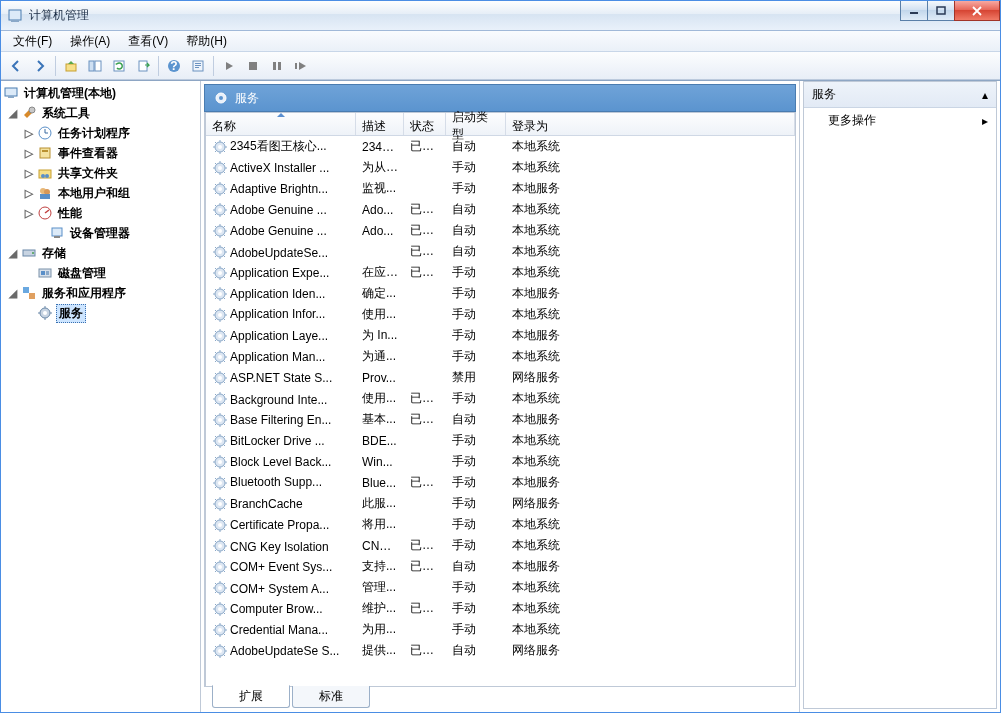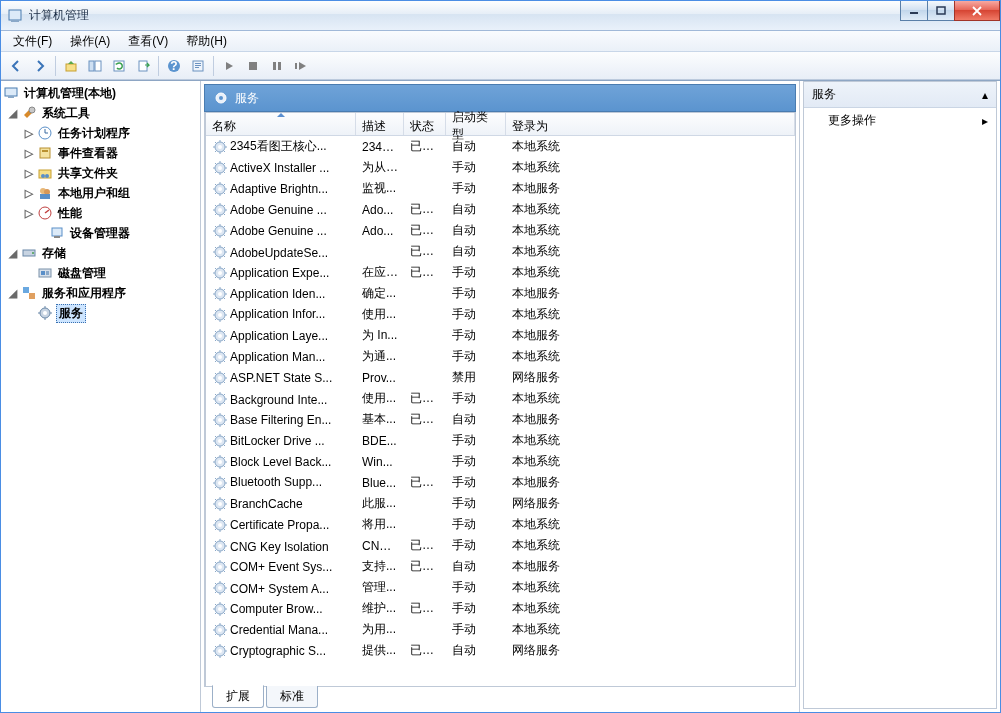--- a/index.html
+++ b/index.html
@@ -32,21 +32,21 @@
 .desc-pane{width:205px;padding:8px 10px;color:#2a2a2a;}
 .list-pane{flex:1;border-left:1px solid #bfc9d7;display:flex;flex-direction:column;min-height:0;}
 .cols{height:23px;display:flex;background:linear-gradient(#fdfdfe,#eef2f8);border-bottom:1px solid #cfd8e5;}
 .col{border-right:1px solid #d6dde8;padding:4px 6px 0 6px;display:flex;align-items:center;position:relative;}
 .col.sort::after{content:"";position:absolute;left:50%;top:0;margin-left:-4px;border-left:4px solid transparent;border-right:4px solid transparent;border-bottom:4px solid #5b8fd0;}
 .rows{flex:1;overflow-y:scroll;overflow-x:hidden;}
 .row{height:21px;display:flex;align-items:center;}
 .cell{padding:0 6px;white-space:nowrap;overflow:hidden;text-overflow:ellipsis;}
 .svc-icon{width:16px;height:16px;margin-right:2px;flex:0 0 16px;display:inline-flex;align-items:center;justify-content:center;}
 .tabs{height:22px;display:flex;align-items:flex-end;padding-left:8px;margin:0 3px 3px 3px;}
-.tab{border:1px solid #9cb0c8;border-top:none;border-radius:0 0 3px 3px;padding:2px 13px;background:#f4f7fb;margin-right:2px;position:relative;top:-1px;margin-top:12px;}
+.tab{border:1px solid #9cb0c8;border-top:none;border-radius:0 0 3px 3px;padding:2px 26px;background:#f4f7fb;margin-right:2px;position:relative;top:-1px;margin-top:12px;}
 .tab.active{background:#fff;border-top:1px solid #fff;}
 .action-pane{width:200px;display:flex;flex-direction:column;}
 .ap-head{height:28px;background:linear-gradient(#f5f8fc,#e6edf6);border-bottom:1px solid #bfc9d7;padding:6px 8px;font-weight:bold;margin:3px 3px 0 3px;border:1px solid #bfc9d7;}
 .ap-body{flex:1;border:1px solid #bfc9d7;margin:0 3px 3px 3px;background:#fff;}
 .ap-sec{background:linear-gradient(#eef3fa,#e2eaf5);border-bottom:1px solid #cad5e4;padding:4px 8px;display:flex;justify-content:space-between;align-items:center;}
 .ap-item{padding:4px 8px 4px 24px;display:flex;justify-content:space-between;align-items:center;}
 
 .rows::-webkit-scrollbar{width:17px;}
 .rows::-webkit-scrollbar-track{background:#f0f0f0;border-left:1px solid #dcdcdc;}
 .rows::-webkit-scrollbar-thumb{background:linear-gradient(90deg,#e8eef7,#c9d8ec);border:1px solid #9fb6d4;border-radius:2px;}
@@ -709,21 +709,21 @@
               </div>
               <div class="row">
                 <div class="cell" style="width:150px;display:flex;align-items:center">
                   <span class="svc-icon">
                     <svg width="14" height="14">
                       <circle cx="7" cy="7" r="5" fill="#dce6f2" stroke="#8aa8c8"></circle>
                       <circle cx="7" cy="7" r="2" fill="#fff"></circle>
                       <path d="M7 0 L7 2 M7 12 L7 14 M0 7 L2 7 M12 7 L14 7 M2 2 L3.5 3.5 M10.5 10.5 L12 12 M2 12 L3.5 10.5 M10.5 3.5 L12 2" stroke="#8aa8c8" stroke-width="1"></path>
                     </svg>
                   </span>
-                  <span>Cryptographic S...</span>
+                  <span>AdobeUpdateSe S...</span>
                 </div>
                 <div class="cell" style="width:48px">提供...</div>
                 <div class="cell" style="width:42px">已启动</div>
                 <div class="cell" style="width:60px">自动</div>
                 <div class="cell" style="flex:1">网络服务</div>
               </div>
             </div>
         </div>
       </div>
       <div class="tabs">

